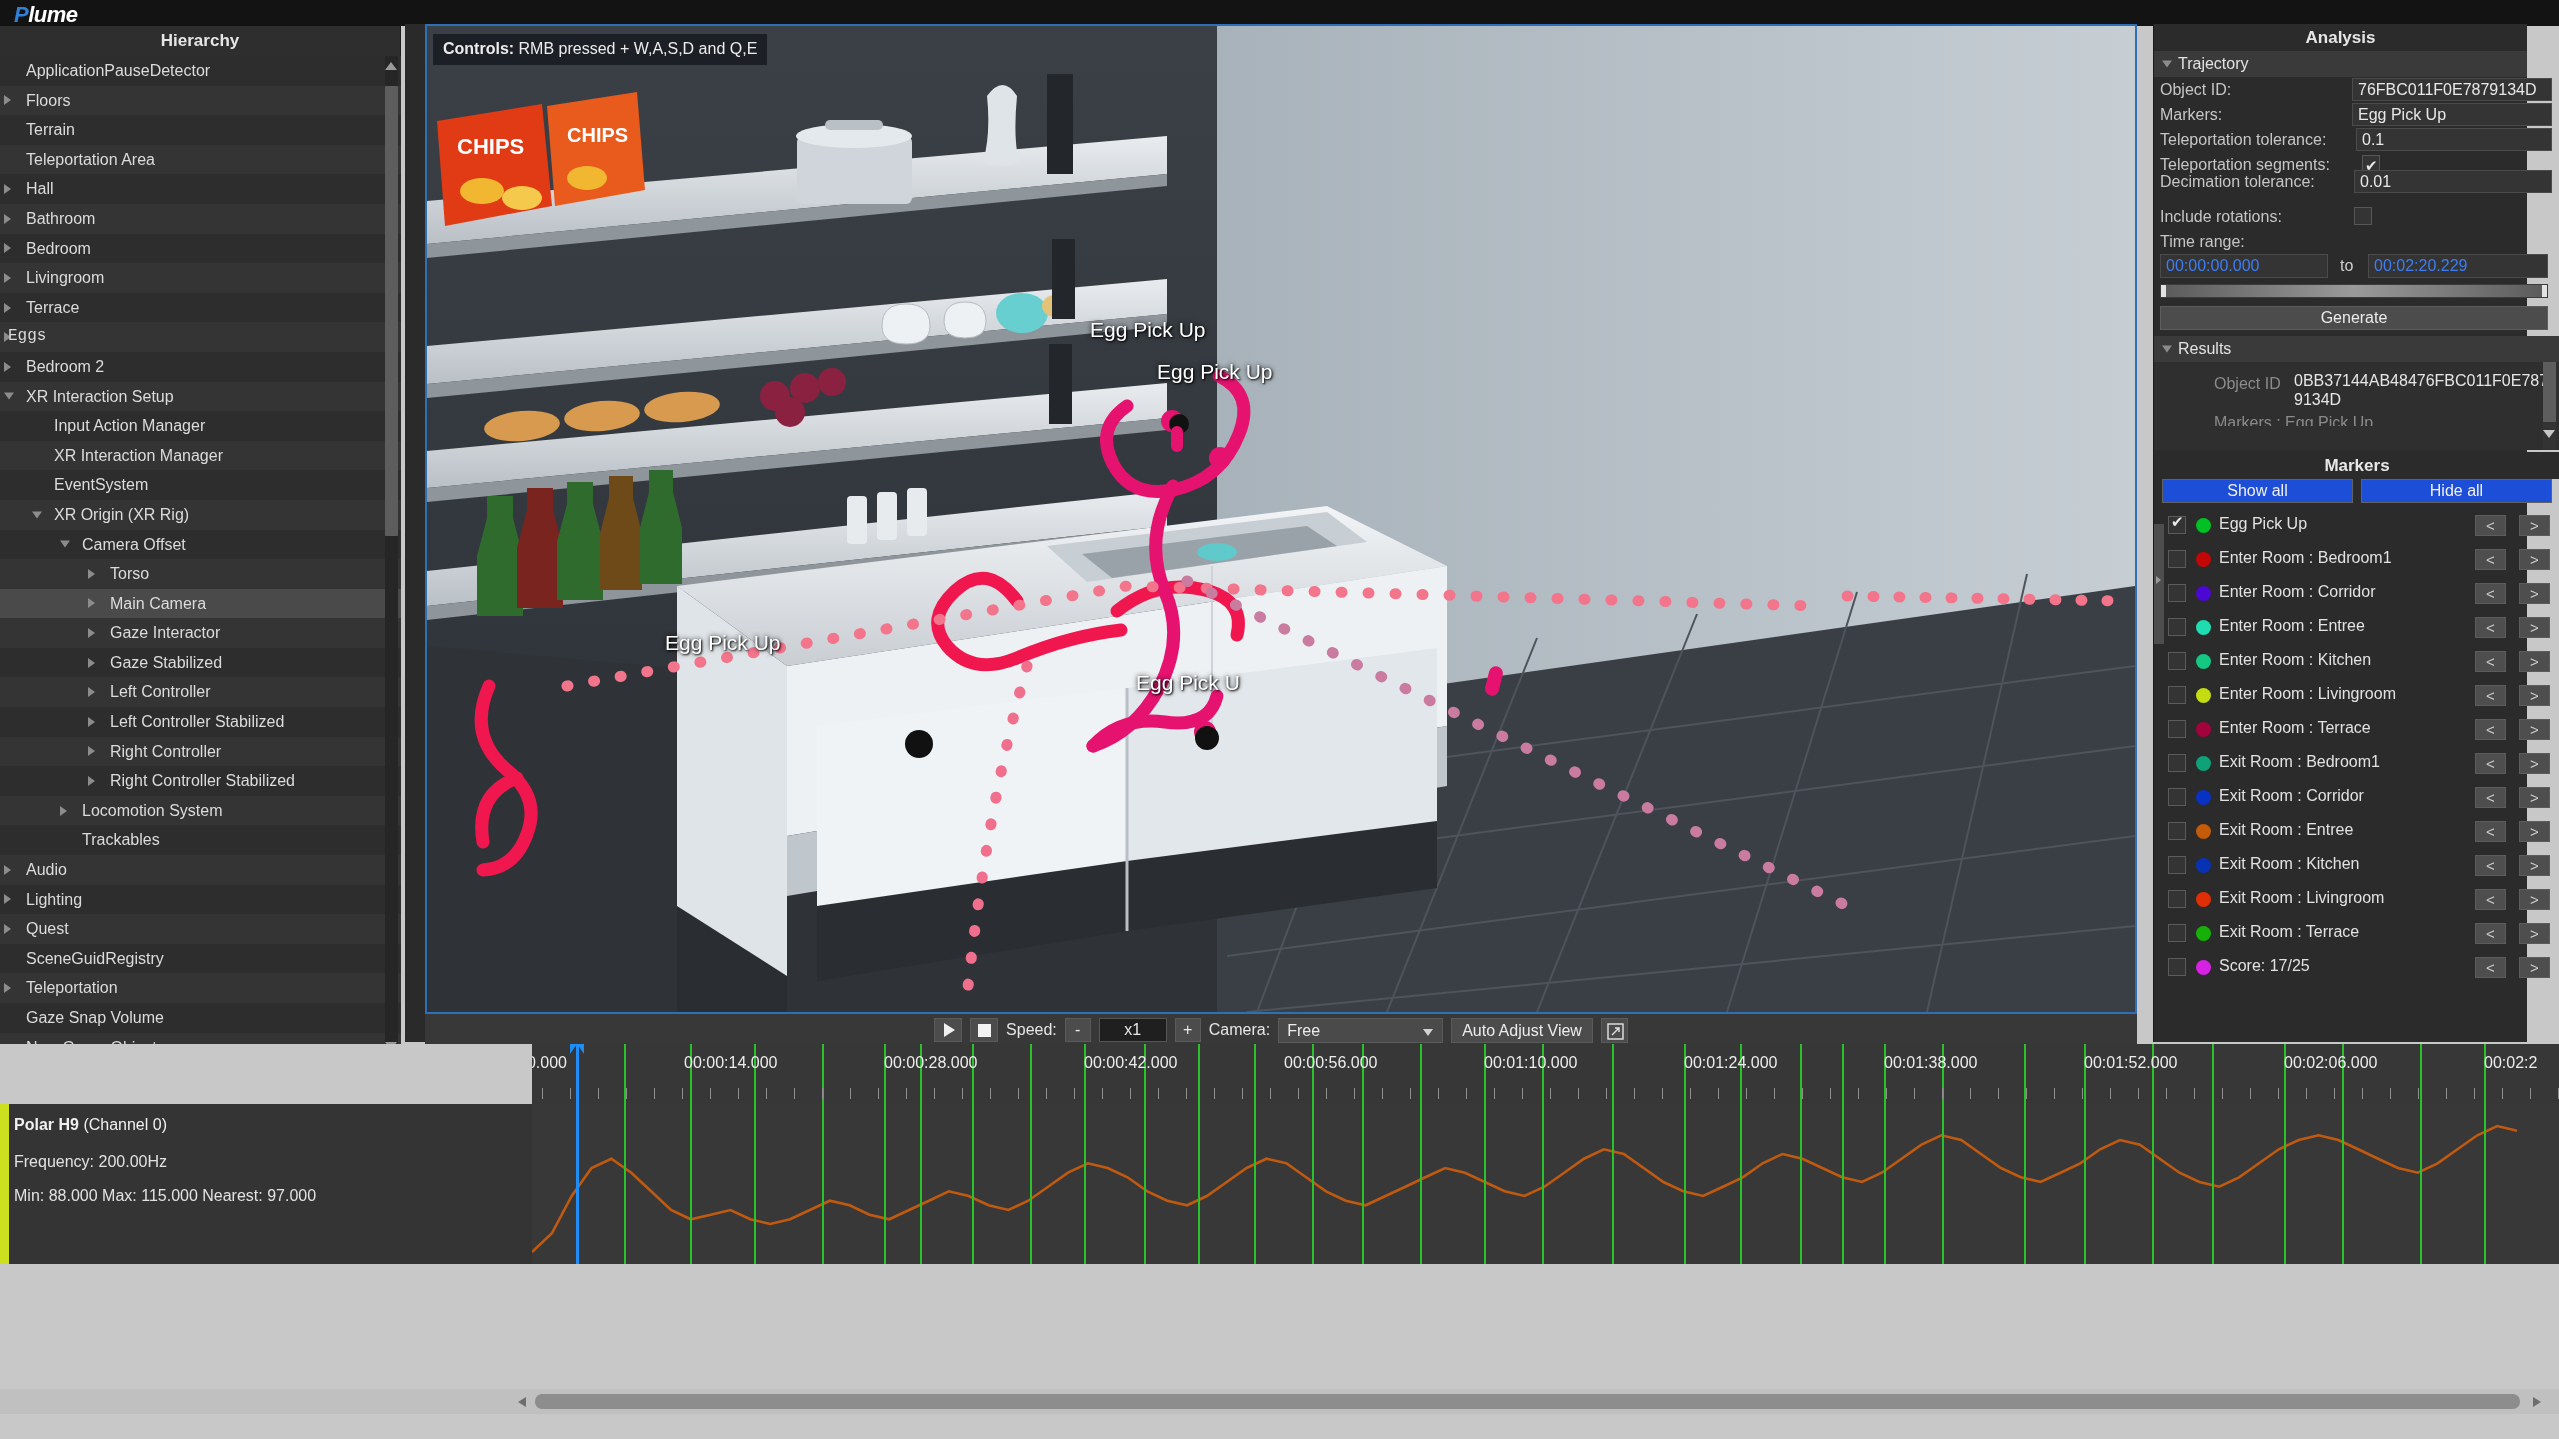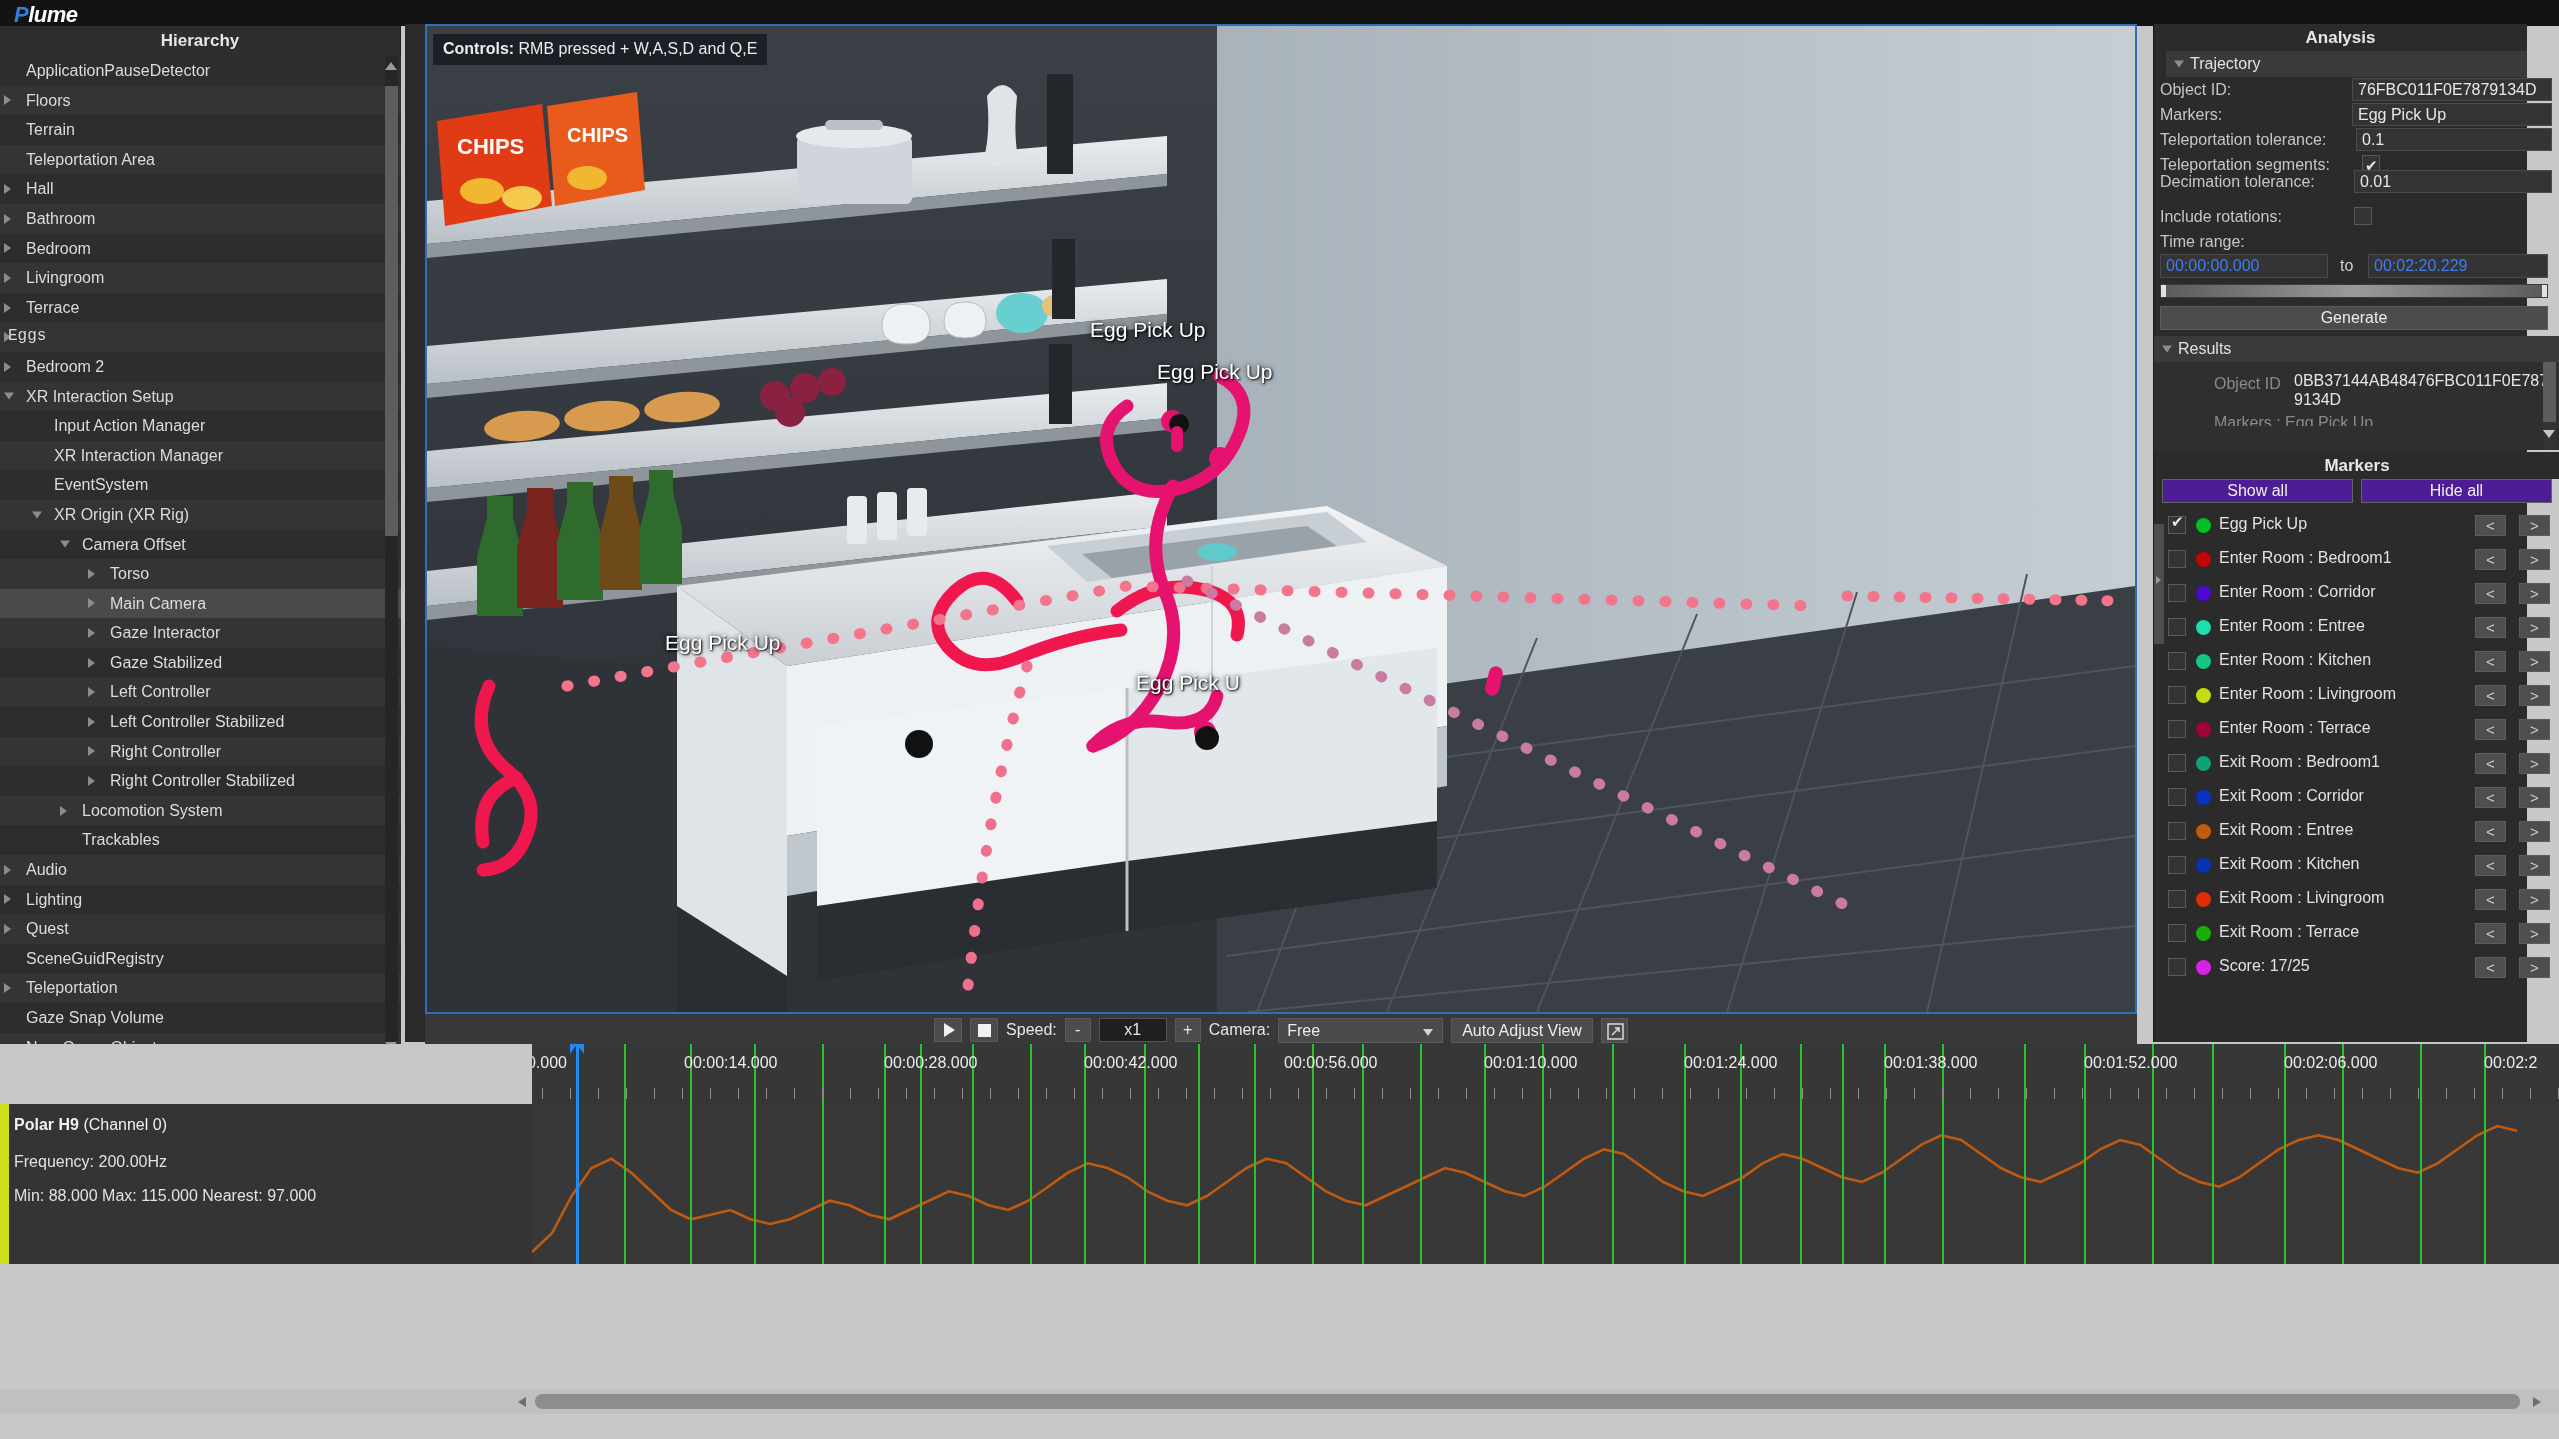--- a/index.html
+++ b/index.html
@@ -225,21 +225,21 @@
     border-left: 6px solid transparent; border-right: 6px solid transparent; }
 
   
   .markers-title {
     position: absolute; left: 0; top: 428px; width: 406px; height: 27px;
     line-height: 27px; text-align: center; font-size: 17px; font-weight: bold;
     color: #e8e8e8; background: #2b2b2b;
   }
   .mk-btnrow { position: absolute; left: 0; top: 455px; width: 406px; height: 24px; display: flex; gap: 8px; padding: 0 8px; }
   .mk-btn {
-    flex: 1; background: #4c1d95; border: 1px solid #626262; color: #f0f0f0;
+    flex: 1; background: #1d4ed8; border: 1px solid #626262; color: #f0f0f0;
     font-size: 16px; line-height: 22px; text-align: center; cursor: pointer;
   }
   .mk-row {
     position: absolute; left: 0; width: 406px; height: 34px;
     font-size: 16px; color: #e2e2e2;
   }
   .mk-row .chk {
     position: absolute; left: 14px; top: 8px; width: 18px; height: 18px;
     background: #343434; border: 1px solid #5a5a5a; cursor: pointer;
   }
@@ -662,21 +662,21 @@
     </div>
   </div>
   <div class="vp-splitter">
       <div class="grip"></div>
     </div>
 </div>
 
 <div class="analysis">
   <div class="an-title">Analysis</div>
 
-  <div class="section-head" style="margin-top:0;margin-left:12px;">
+  <div class="section-head" style="margin-top:0;">
     <span class="tri open"></span>
     <span>Trajectory</span>
   </div>
 
   <div class="form-row" style="top:53px;position:absolute;width:406px;">
     <span>Object ID:</span>
     <span class="field" style="left:198px;top:1px;width:200px;">76FBC011F0E7879134D</span>
   </div>
 
   <div class="form-row" style="top:78px;position:absolute;width:406px;">

